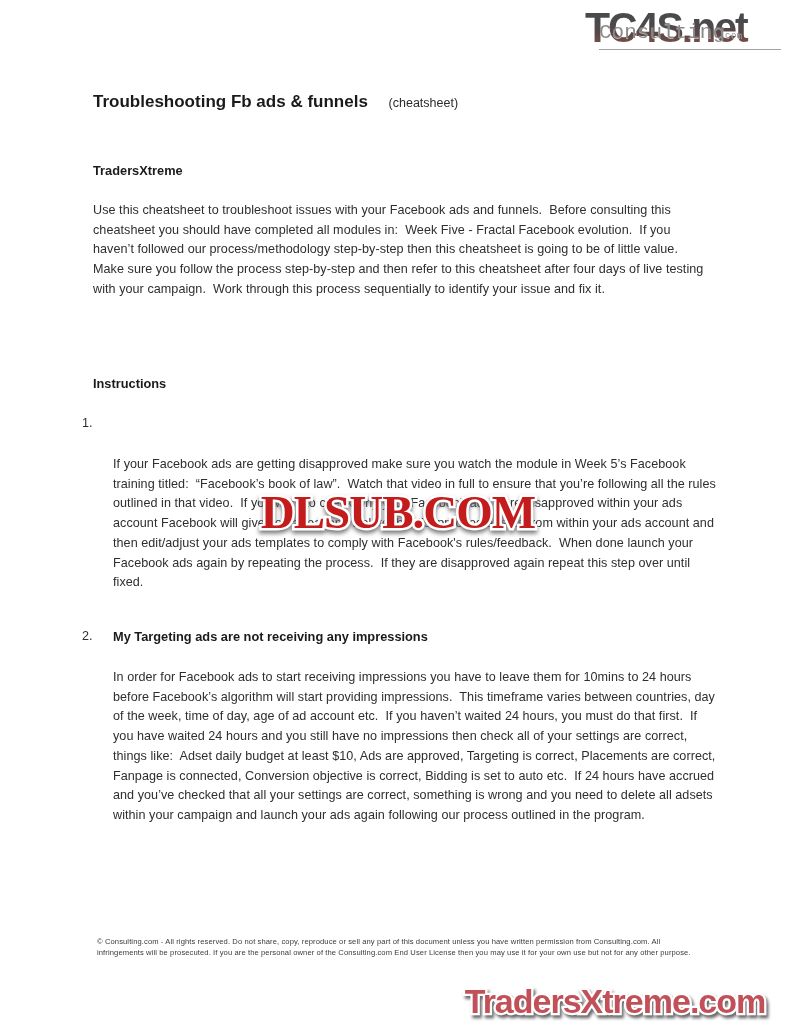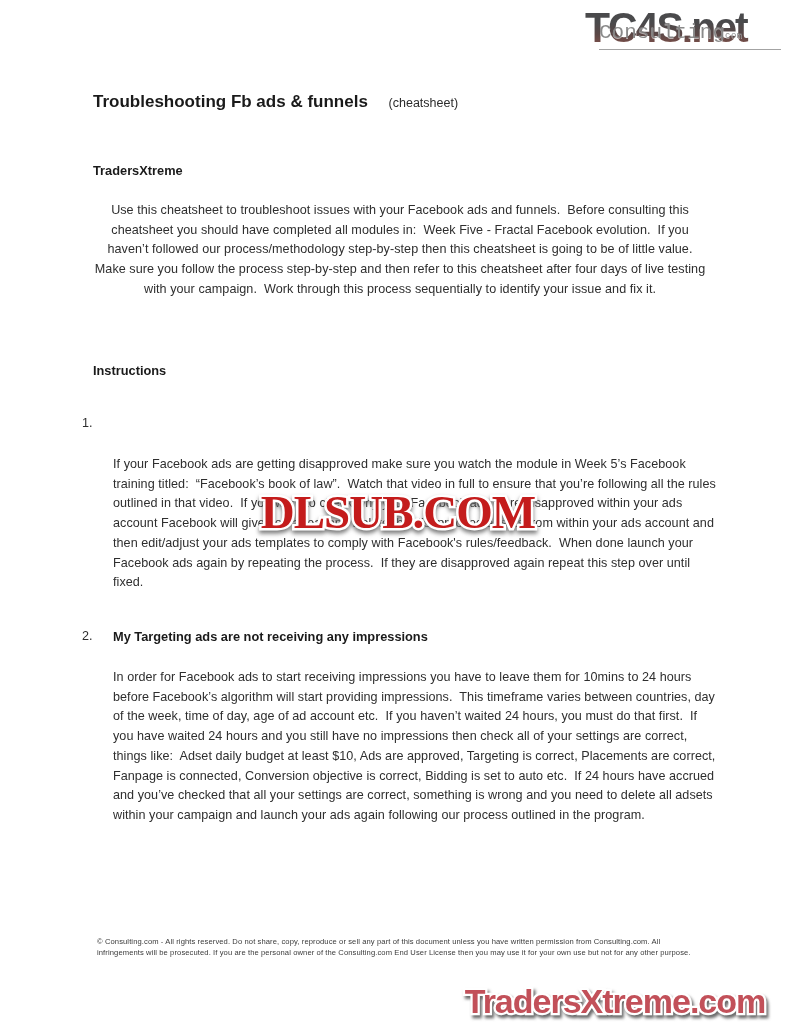--- a/index.html
+++ b/index.html
@@ -70,31 +70,31 @@
     margin-left: 16px;
   }
   .section-heading {
     position: absolute;
     left: 93px;
     font-size: 12.8px;
     font-weight: 700;
     color: #1a1a1a;
   }
   .heading-introduction { top: 163px; }
-  .heading-instructions { top: 363px; text-align: center; }
+  .heading-instructions { top: 376px; text-align: center; }
 
   .para {
     position: absolute;
     font-size: 12.6px;
     line-height: 19.7px;
     color: #2e2e2e;
     white-space: pre-wrap;
     letter-spacing: 0.05px;
   }
-  .intro-body { left: 93px; top: 201px; width: 614px; text-align: center; }
+  .intro-body { left: 93px; top: 201px; width: 614px; }
 
   .item-number {
     position: absolute;
     left: 82px;
     font-size: 12.6px;
     color: #2e2e2e;
   }
   .item-heading {
     position: absolute;
     left: 113px;

